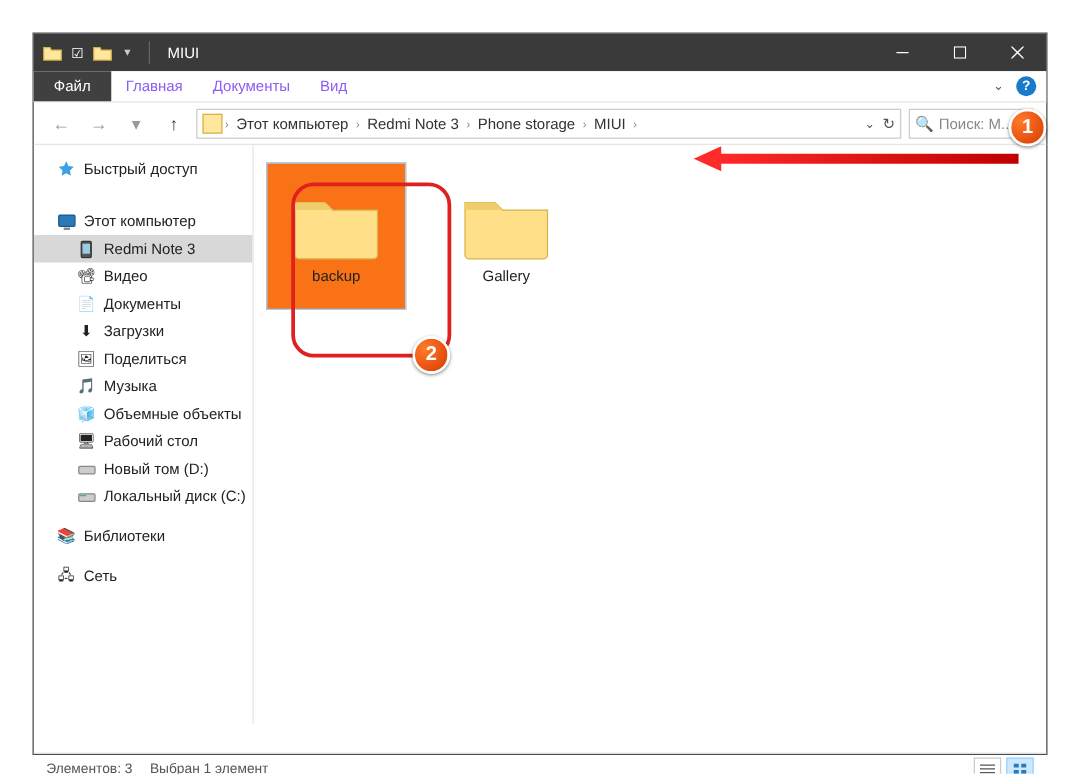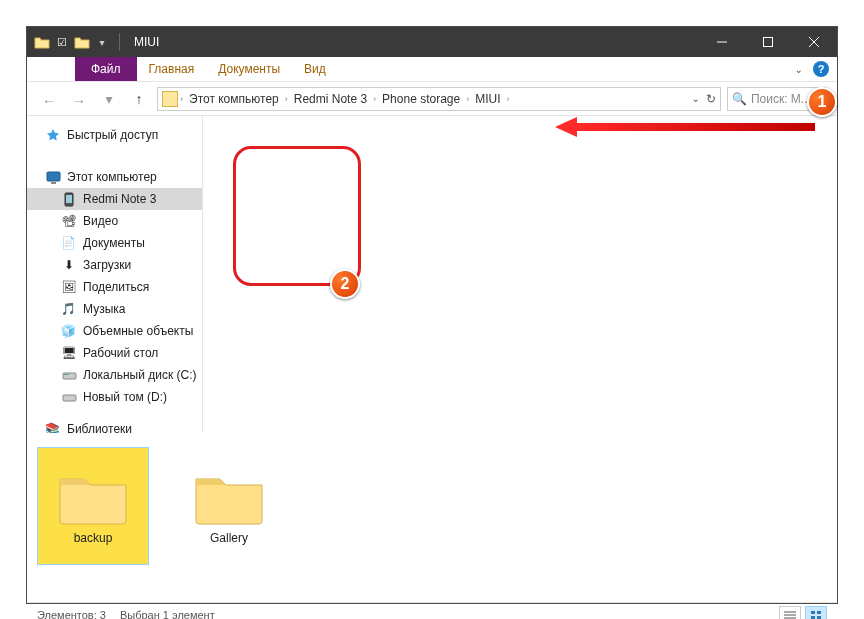--- a/index.html
+++ b/index.html
@@ -8,48 +8,48 @@
   
   .titlebar { height: 30px; background: #3a3a3a; display: flex; align-items: center; color: #fff; }
   .tb-icons { display: flex; align-items: center; padding-left: 6px; gap: 2px; }
   .tb-icon { width: 18px; height: 18px; display:flex;align-items:center;justify-content:center; font-size:11px;}
   .tb-title { font-size: 12px; color:#fff; padding-left:8px; }
   .tb-divider{width:1px;height:18px;background:#666;margin:0 6px;}
   .win-btns { margin-left: auto; display:flex; }
   .win-btn { width:46px; height:30px; display:flex;align-items:center;justify-content:center; color:#fff;}
   
   .ribbon { height: 25px; background:#fff; border-bottom:1px solid #e5e5e5; display:flex; align-items:stretch; position:relative;}
-  .file-tab { background:#701a75;color:#fff;font-size:12px;padding:0 16px;display:flex;align-items:center;margin-left:48px;}
-  .r-tab { font-size:12px;color:#a16207;padding:0 12px;display:flex;align-items:center;}
+  .file-tab { background:#404040;color:#fff;font-size:12px;padding:0 16px;display:flex;align-items:center;}
+  .r-tab { font-size:12px;color:#8b5cf6;padding:0 12px;display:flex;align-items:center;}
   .ribbon-right{margin-left:auto;display:flex;align-items:center;padding-right:8px;gap:10px;}
   .chev{color:#555;font-size:10px;}
   .help{width:16px;height:16px;border-radius:50%;background:#1979ca;color:#fff;font-size:11px;display:flex;align-items:center;justify-content:center;font-weight:bold;}
   
   .addrbar { height:34px; display:flex;align-items:center;padding:0 10px;gap:6px;border-bottom:1px solid #e5e5e5;}
   .nav-btn{width:24px;height:24px;display:flex;align-items:center;justify-content:center;color:#999;font-size:14px;}
   .nav-btn.enabled{color:#333;}
   .addr-box{flex:1;height:24px;border:1px solid #ccc;display:flex;align-items:center;font-size:12px;padding:0 4px;gap:2px;position:relative;}
   .addr-ico{width:16px;height:16px;background:#ffe89e;border:1px solid #d6b34a;}
   .crumb{padding:0 4px;color:#333;}
   .crumb-sep{color:#888;font-size:9px;}
   .addr-right{margin-left:auto;display:flex;align-items:center;gap:6px;color:#555;}
   .search-box{width:100px;height:24px;border:1px solid #ccc;display:flex;align-items:center;font-size:12px;padding:0 4px;color:#888;gap:4px;}
   
-  .body{display:flex;height:calc(100% - 30px - 25px - 34px - 24px);flex-direction:column;}
+  .body{display:flex;height:calc(100% - 30px - 25px - 34px - 24px);}
   
   .sidebar{width:176px;border-right:1px solid #e5e5e5;padding:8px 0;overflow:hidden;}
   .side-item{height:22px;display:flex;align-items:center;font-size:12px;color:#222;padding-left:18px;gap:6px;white-space:nowrap;}
   .side-item.lvl2{padding-left:34px;}
   .side-item.selected{background:#d8d8d8;}
   .side-group-gap{height:10px;}
   .side-ico{width:16px;height:16px;flex-shrink:0;display:flex;align-items:center;justify-content:center;}
   
   .content{flex:1;padding:14px 10px;display:flex;gap:24px;align-items:flex-start;position:relative;}
   .folder-item{width:112px;height:118px;display:flex;flex-direction:column;align-items:center;justify-content:center;gap:6px;}
-  .folder-item.selected{background:#fde047;border:1px solid #99d1ff;}
+  .folder-item.selected{background:#f97316;border:1px solid #99d1ff;}
   .folder-big{width:74px;height:58px;}
   .folder-label{font-size:12px;color:#222;}
   
   .status{height:24px;border-top:1px solid #e5e5e5;display:flex;align-items:center;font-size:11px;color:#555;padding:0 10px;gap:14px;margin-top:23px;}
   .status-right{margin-left:auto;display:flex;gap:4px;}
   .view-btn{width:22px;height:18px;border:1px solid #ccc;display:flex;align-items:center;justify-content:center;}
   .view-btn.active{background:#cce8ff;border-color:#99d1ff;}
   
   .anno-highlight{position:absolute;border:3px solid #e02020;border-radius:18px;pointer-events:none;}
   .anno-badge{position:absolute;width:30px;height:30px;border-radius:50%;background:radial-gradient(circle at 30% 30%,#ff7a2a,#d83a00);border:2px solid #fff;color:#fff;font-weight:bold;font-size:16px;display:flex;align-items:center;justify-content:center;box-shadow:0 1px 3px rgba(0,0,0,.5);pointer-events:none;}
@@ -190,32 +190,32 @@
         <span>Объемные объекты</span>
       </div>
       <div class="side-item lvl2">
         <span class="side-ico">🖥</span>
         <span>Рабочий стол</span>
       </div>
       <div class="side-item lvl2">
         <span class="side-ico">
           <svg width="15" height="11" viewBox="0 0 15 11">
               <rect x="1" y="3" width="13" height="6" rx="1" fill="#ccc" stroke="#888"></rect>
-              <rect x="2" y="4" width="5" height="1" fill="#4aa"></rect>
-            </svg>
-        </span>
-        <span>Локальный диск (C:)</span>
+            </svg>
+        </span>
+        <span>Новый том (D:)</span>
       </div>
       <div class="side-item lvl2">
         <span class="side-ico">
           <svg width="15" height="11" viewBox="0 0 15 11">
               <rect x="1" y="3" width="13" height="6" rx="1" fill="#ccc" stroke="#888"></rect>
-            </svg>
-        </span>
-        <span>Новый том (D:)</span>
+              <rect x="2" y="4" width="5" height="1" fill="#4aa"></rect>
+            </svg>
+        </span>
+        <span>Локальный диск (C:)</span>
       </div>
       <div class="side-group-gap"></div>
       <div class="side-item">
         <span class="side-ico">📚</span>
         <span>Библиотеки</span>
       </div>
       <div class="side-group-gap"></div>
       <div class="side-item">
         <span class="side-ico">🖧</span>
         <span>Сеть</span>

